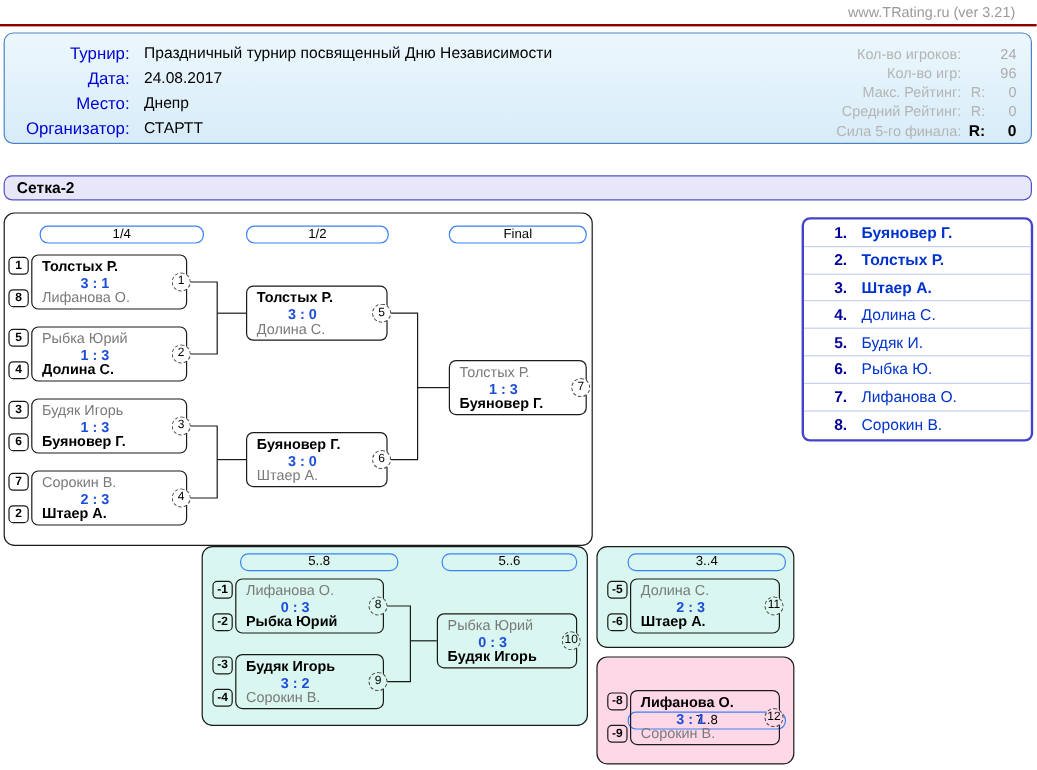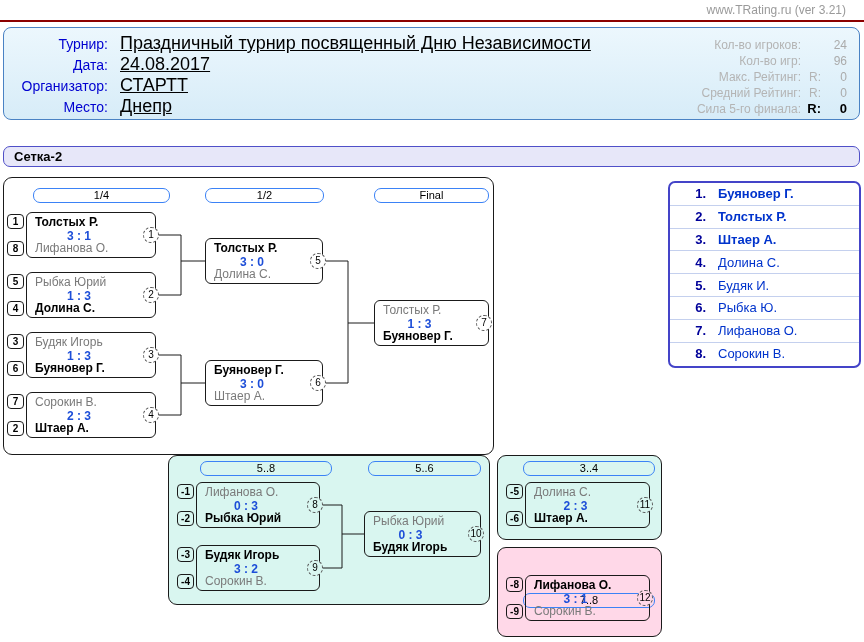--- a/index.html
+++ b/index.html
@@ -8,21 +8,21 @@
 
   
   #site{position:absolute;top:3px;right:18px;font-size:12px;color:#9a9a9a;text-decoration:none;}
   #redline{position:absolute;top:20px;left:0;width:864px;height:2px;background:#8b0000;}
 
   
   #header-box{position:absolute;left:3px;top:27px;width:857px;height:93px;box-sizing:border-box;
     border:1px solid #4a82c4;border-radius:8px;background:linear-gradient(180deg,#ecf7fd,#d7ecf8);padding-top:5px;}
   .hrow{display:flex;align-items:center;height:21px;}
   .hlabel{width:104px;text-align:right;color:#0000d0;font-size:14px;}
-  .hvalue{padding-left:12px;color:#000;font-size:18px;white-space:nowrap;text-decoration:underline;}
+  .hvalue{padding-left:12px;color:#000;font-size:13px;white-space:nowrap;}
   #stats{position:absolute;top:8px;right:12px;}
   .srow{display:flex;justify-content:flex-end;align-items:flex-end;height:16px;font-size:12px;}
   .slabel{color:#b4b4b4;}
   .sr{width:20px;text-align:right;color:#b4b4b4;}
   .sval{width:26px;text-align:right;color:#ababab;}
   .srow.strong .sr,.srow.strong .sval{color:#000;font-weight:bold;font-size:13px;}
 
   
   #section-bar{position:absolute;left:3px;top:146px;width:857px;height:21px;box-sizing:border-box;
     border:1px solid #5050c8;border-radius:7px;background:#e7e7f9;line-height:19px;padding-left:10px;
@@ -79,26 +79,26 @@
   <div id="header-box">
     <div class="hrow">
       <span class="hlabel">Турнир:</span>
       <span class="hvalue">Праздничный турнир посвященный Дню Независимости</span>
     </div>
     <div class="hrow">
       <span class="hlabel">Дата:</span>
       <span class="hvalue">24.08.2017</span>
     </div>
     <div class="hrow">
+      <span class="hlabel">Место:</span>
+      <span class="hvalue">Днепр</span>
+    </div>
+    <div class="hrow">
       <span class="hlabel">Организатор:</span>
       <span class="hvalue">СТАРТТ</span>
-    </div>
-    <div class="hrow">
-      <span class="hlabel">Место:</span>
-      <span class="hvalue">Днепр</span>
     </div>
 
     <div id="stats">
       <div class="srow">
         <span class="slabel">Кол-во игроков:</span>
         <span class="sr"></span>
         <span class="sval">24</span>
       </div>
       <div class="srow">
         <span class="slabel">Кол-во игр:</span>

